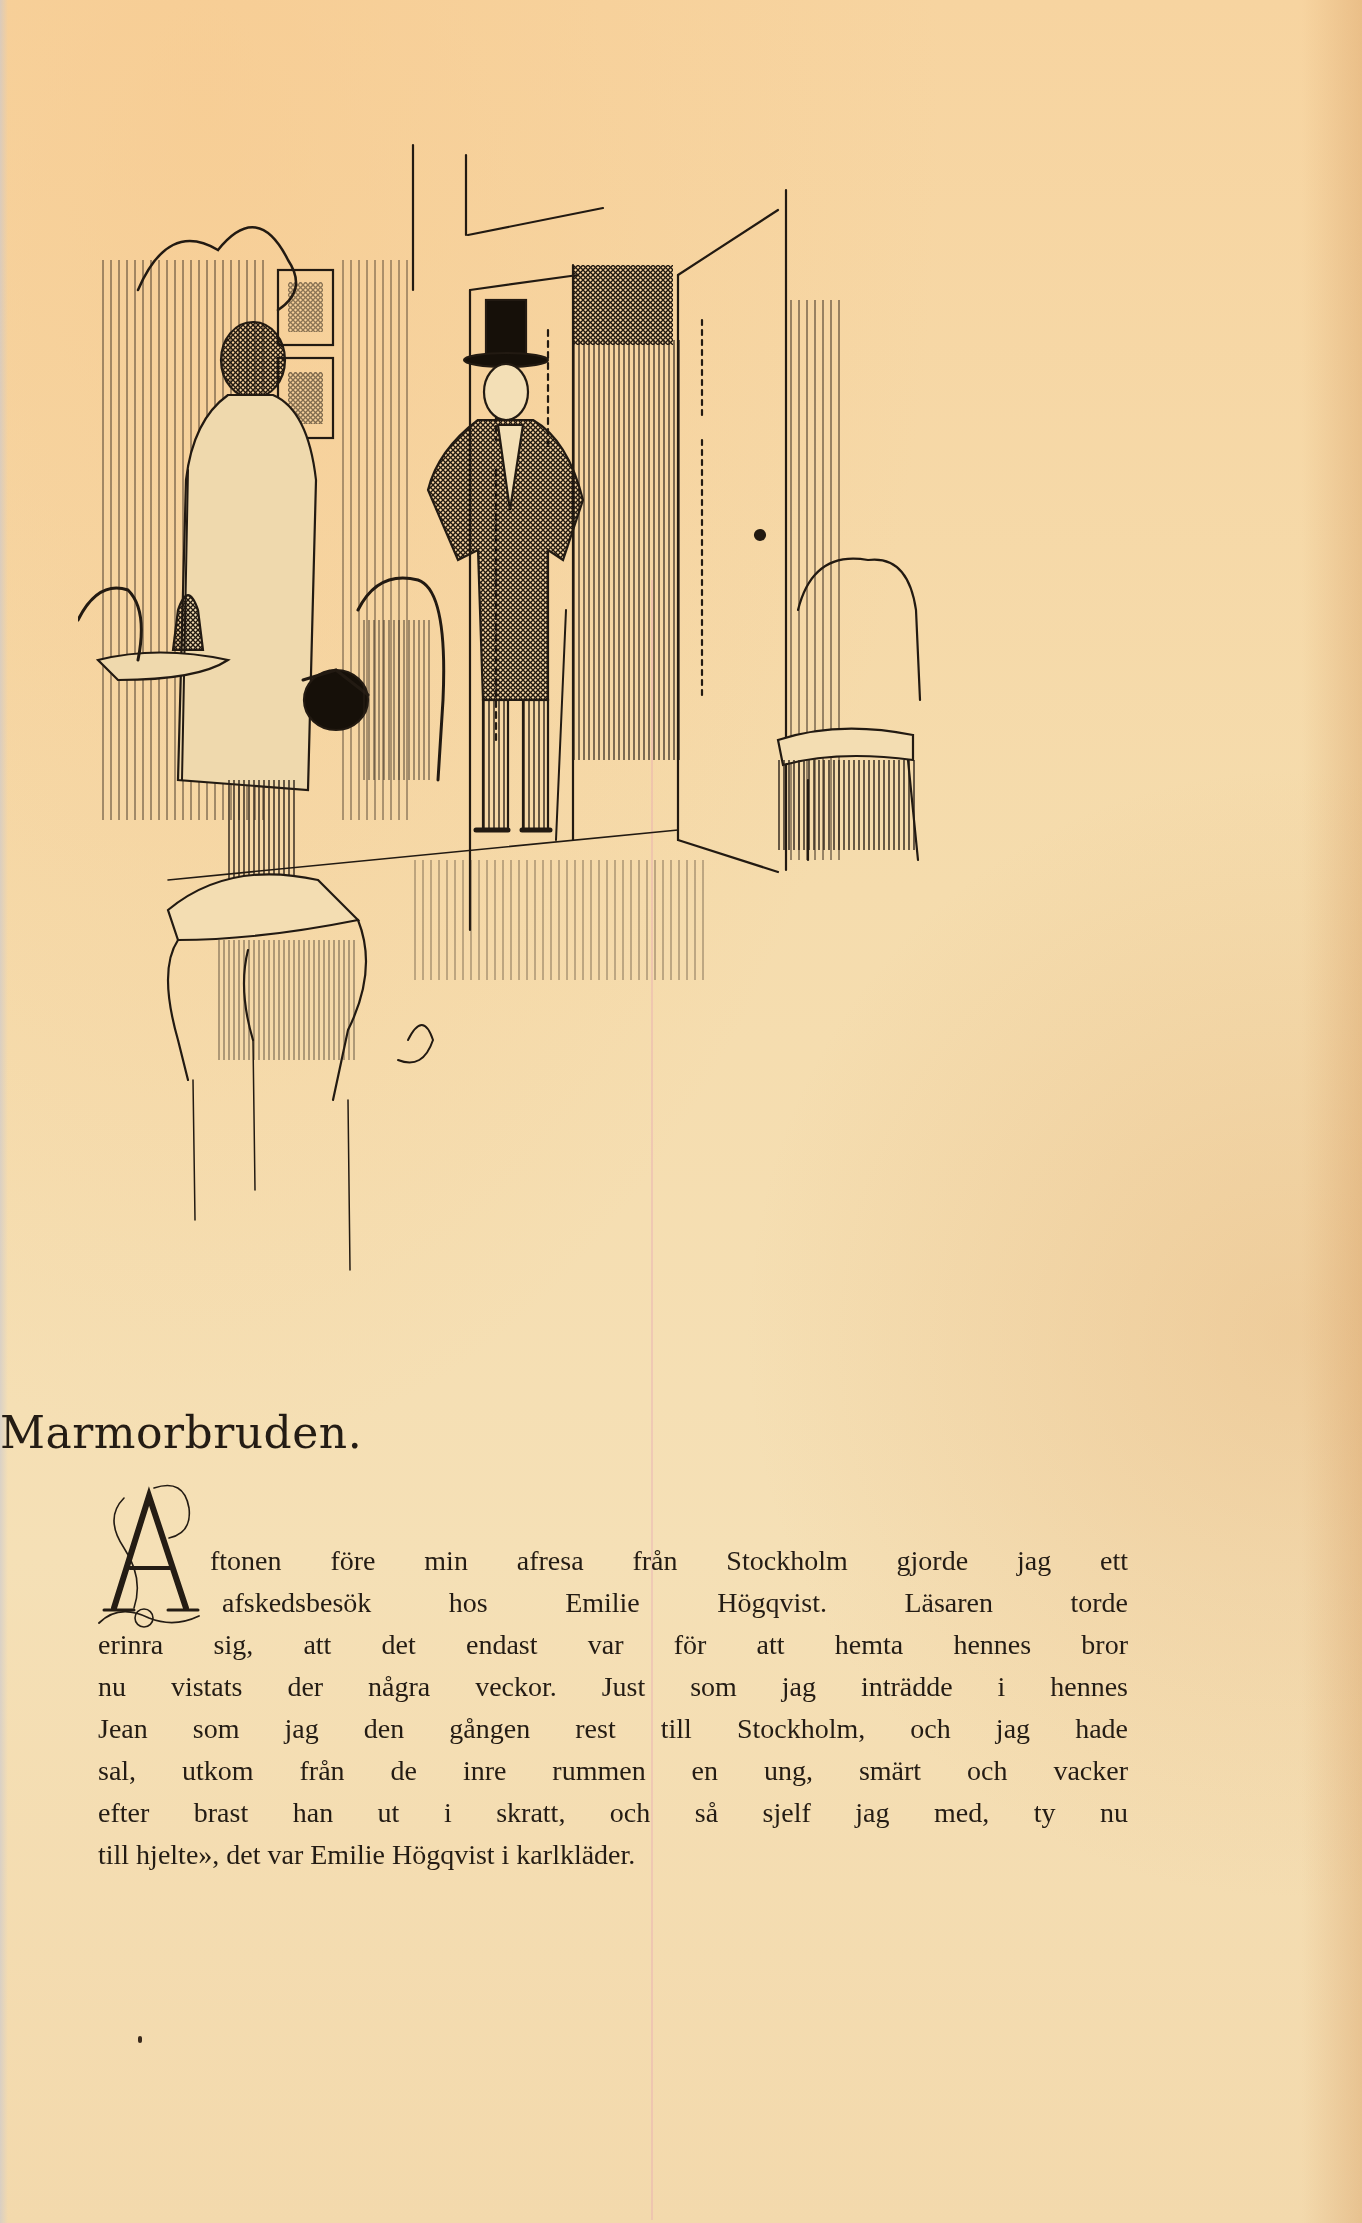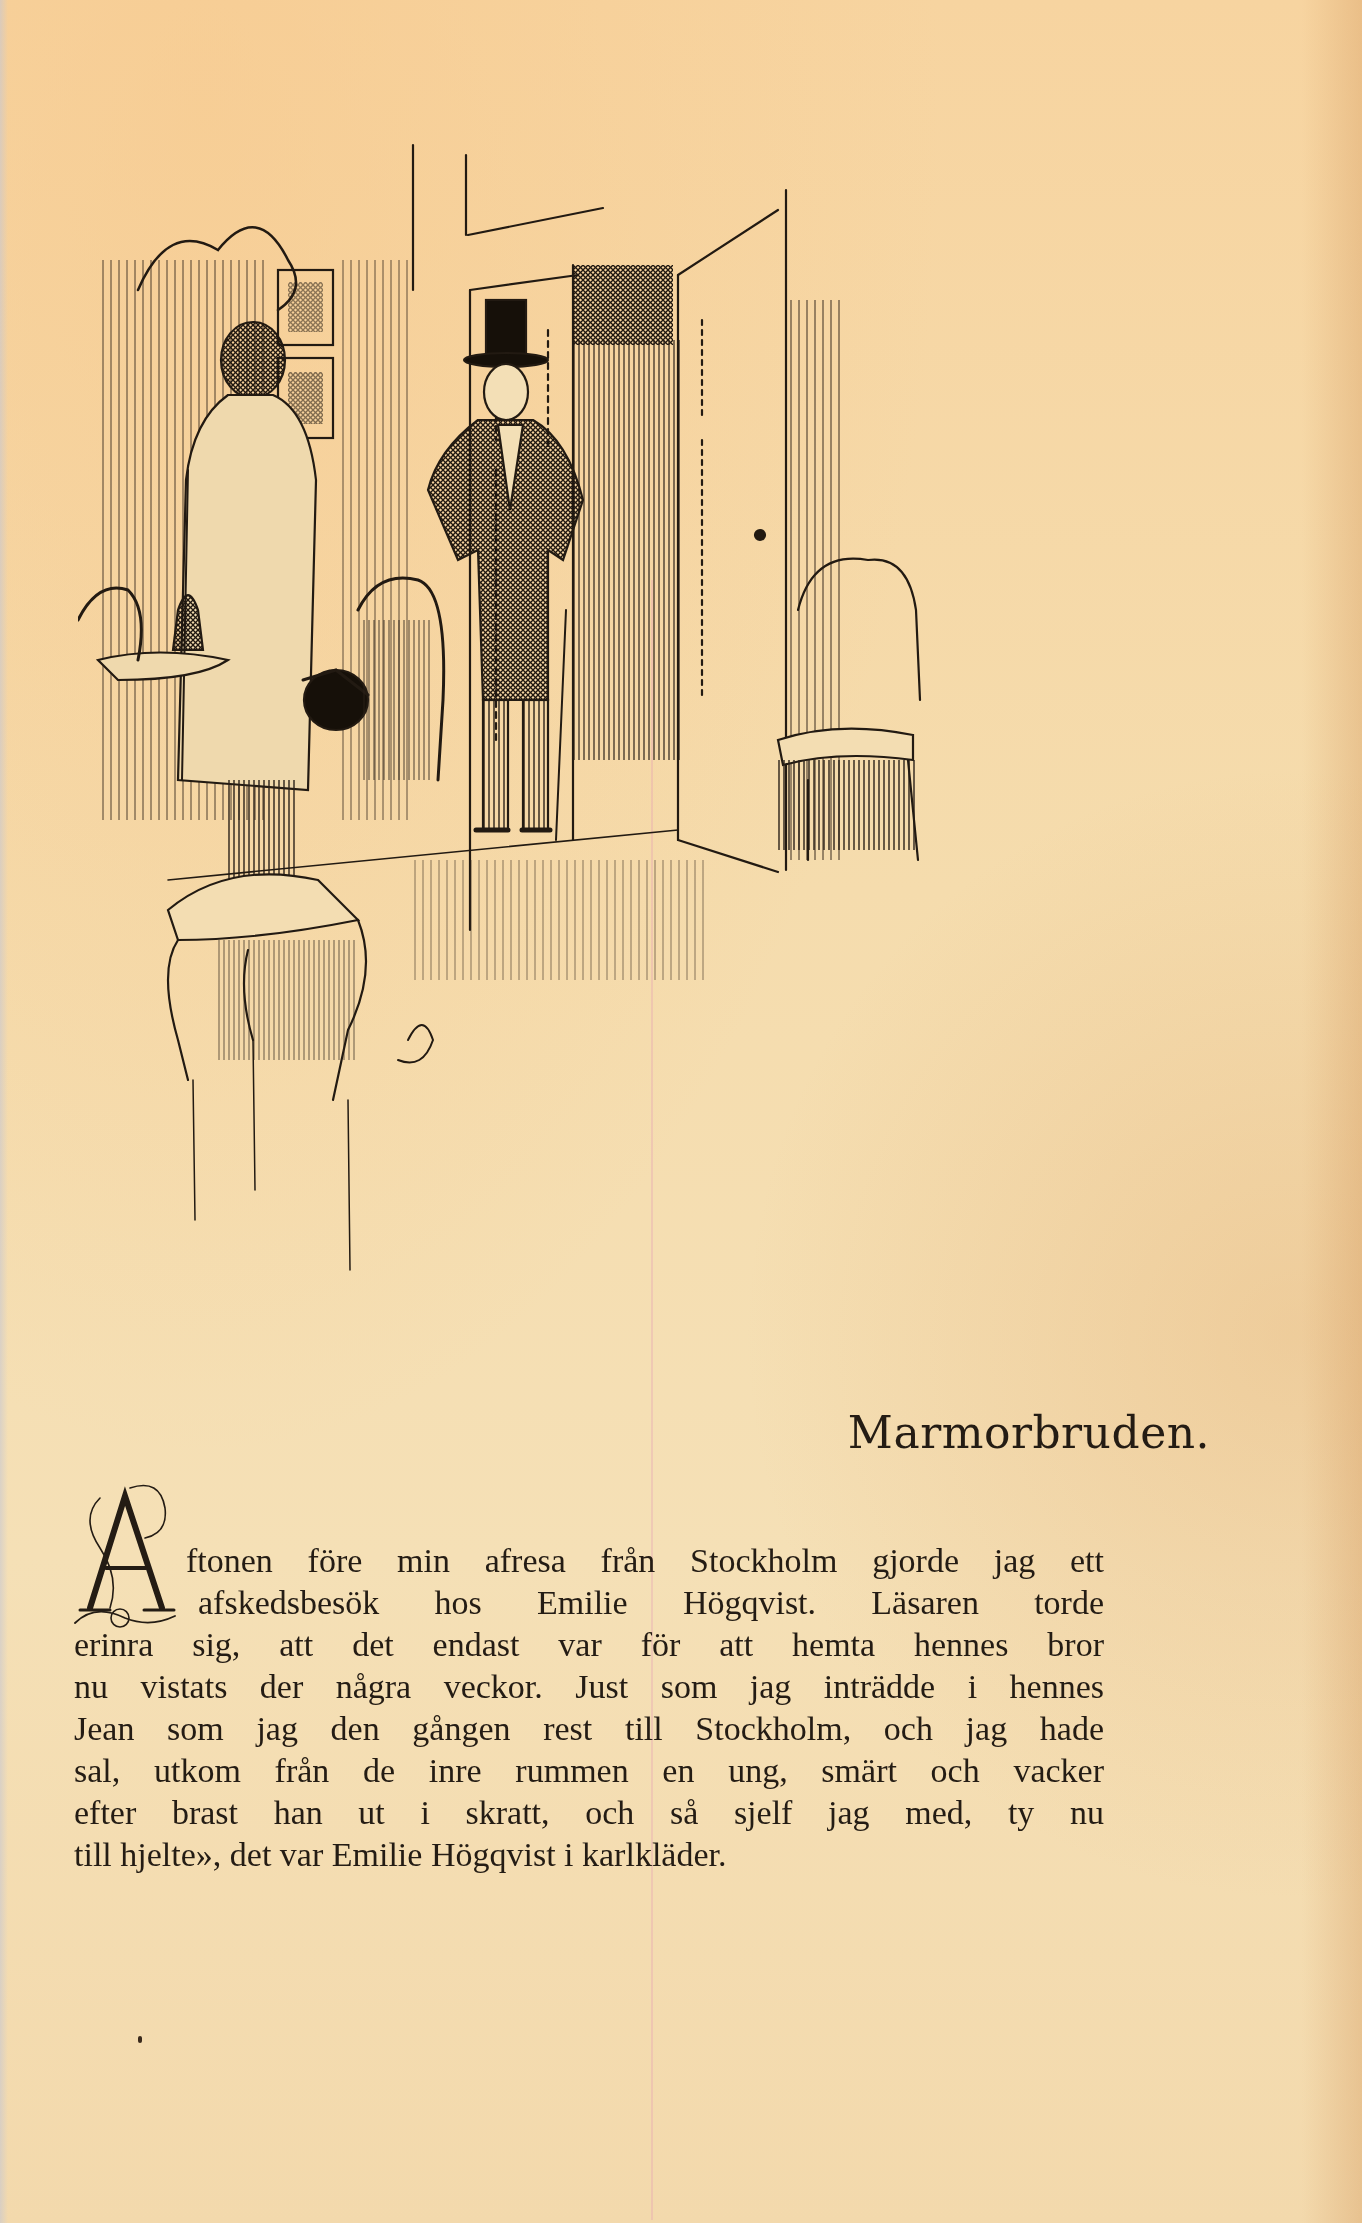--- a/index.html
+++ b/index.html
@@ -24,26 +24,26 @@
   .gutter-line {
     position: absolute; left: 651px; top: 580px; width: 2px; height: 1640px;
     background: rgba(230,160,180,0.35);
   }
   .illustration {
     position: absolute; left: 78px; top: 140px; width: 1050px; height: 1220px;
   }
   .illustration svg { width: 100%; height: 100%; display: block; }
   .title {
     position: absolute; left: 0; width: 1210px; top: 1378px;
-    text-align: right; font-size: 44px; letter-spacing: 0.5px;
+    text-align: left; font-size: 44px; letter-spacing: 0.5px;
     font-family: "DejaVu Serif", "Liberation Serif", serif; font-weight: normal;
   }
   .text-block {
-    position: absolute; left: 74px; top: 1540px; width: 1030px;
-    font-size: 34px; line-height: 42px;
+    position: absolute; left: 98px; top: 1540px; width: 1030px;
+    font-size: 28px; line-height: 42px;
   }
   .line { display: block; white-space: nowrap; text-align: justify; text-align-last: justify; height: 42px; }
   .line.last { text-align-last: left; }
   .line.indent { padding-left: 124px; }
   .line.dropcap-line { padding-left: 112px; }
   .dropcap {
     position: absolute; left: -4px; top: -62px; width: 110px; height: 150px;
   }
   .dropcap svg { width: 100%; height: 100%; }
   .dot { position: absolute; left: 138px; top: 2036px; width: 4px; height: 7px; background: #3a2a1c; border-radius: 2px; }

